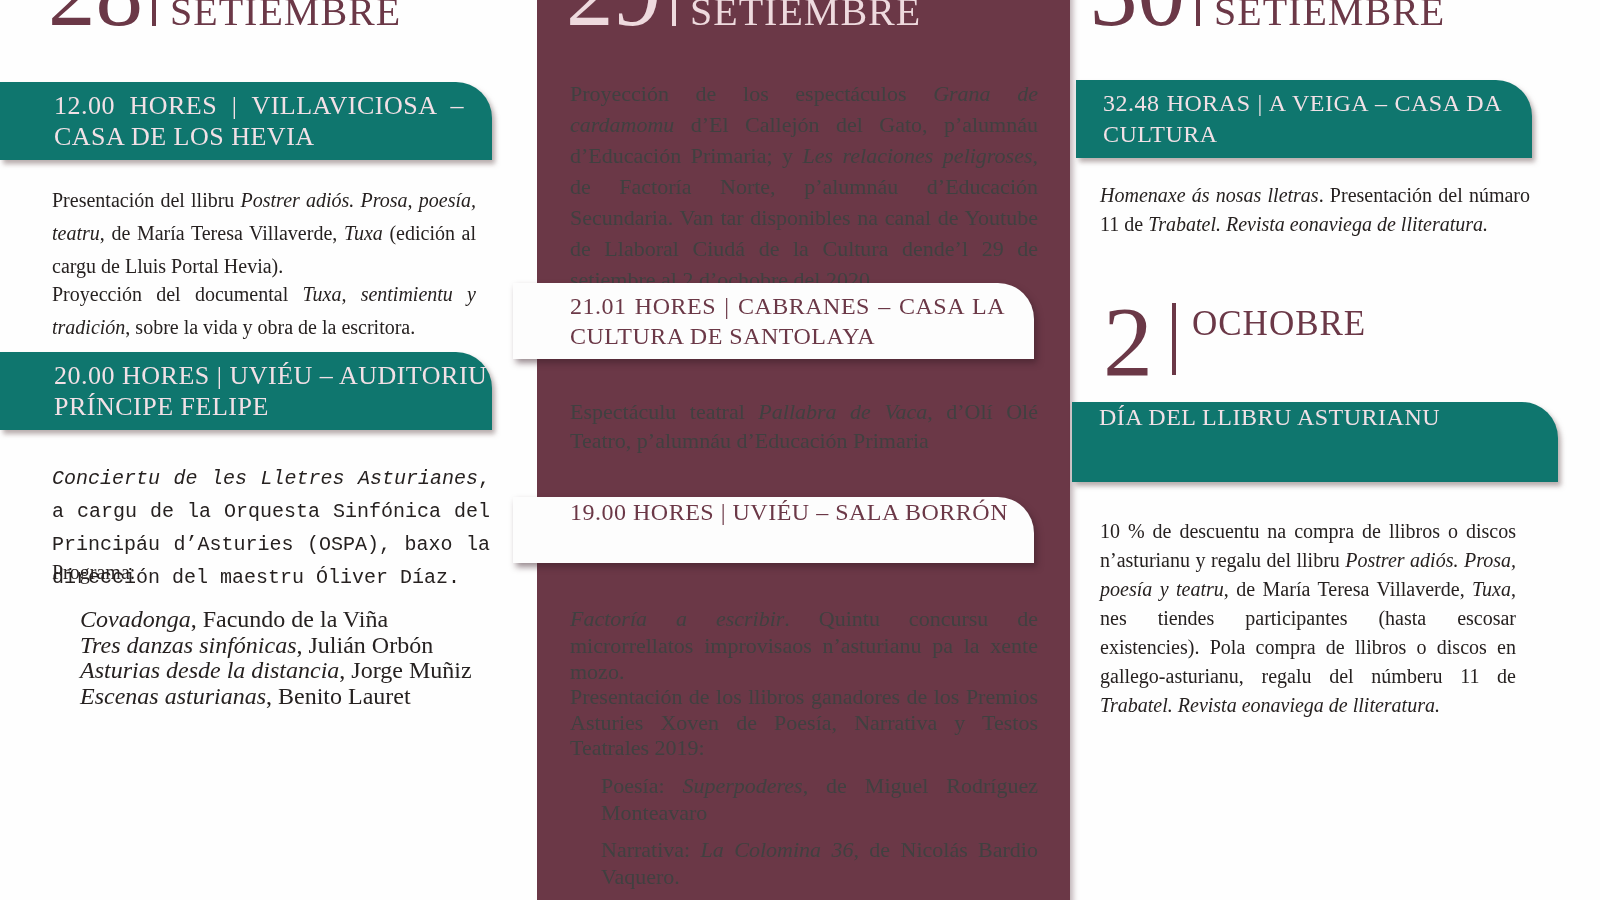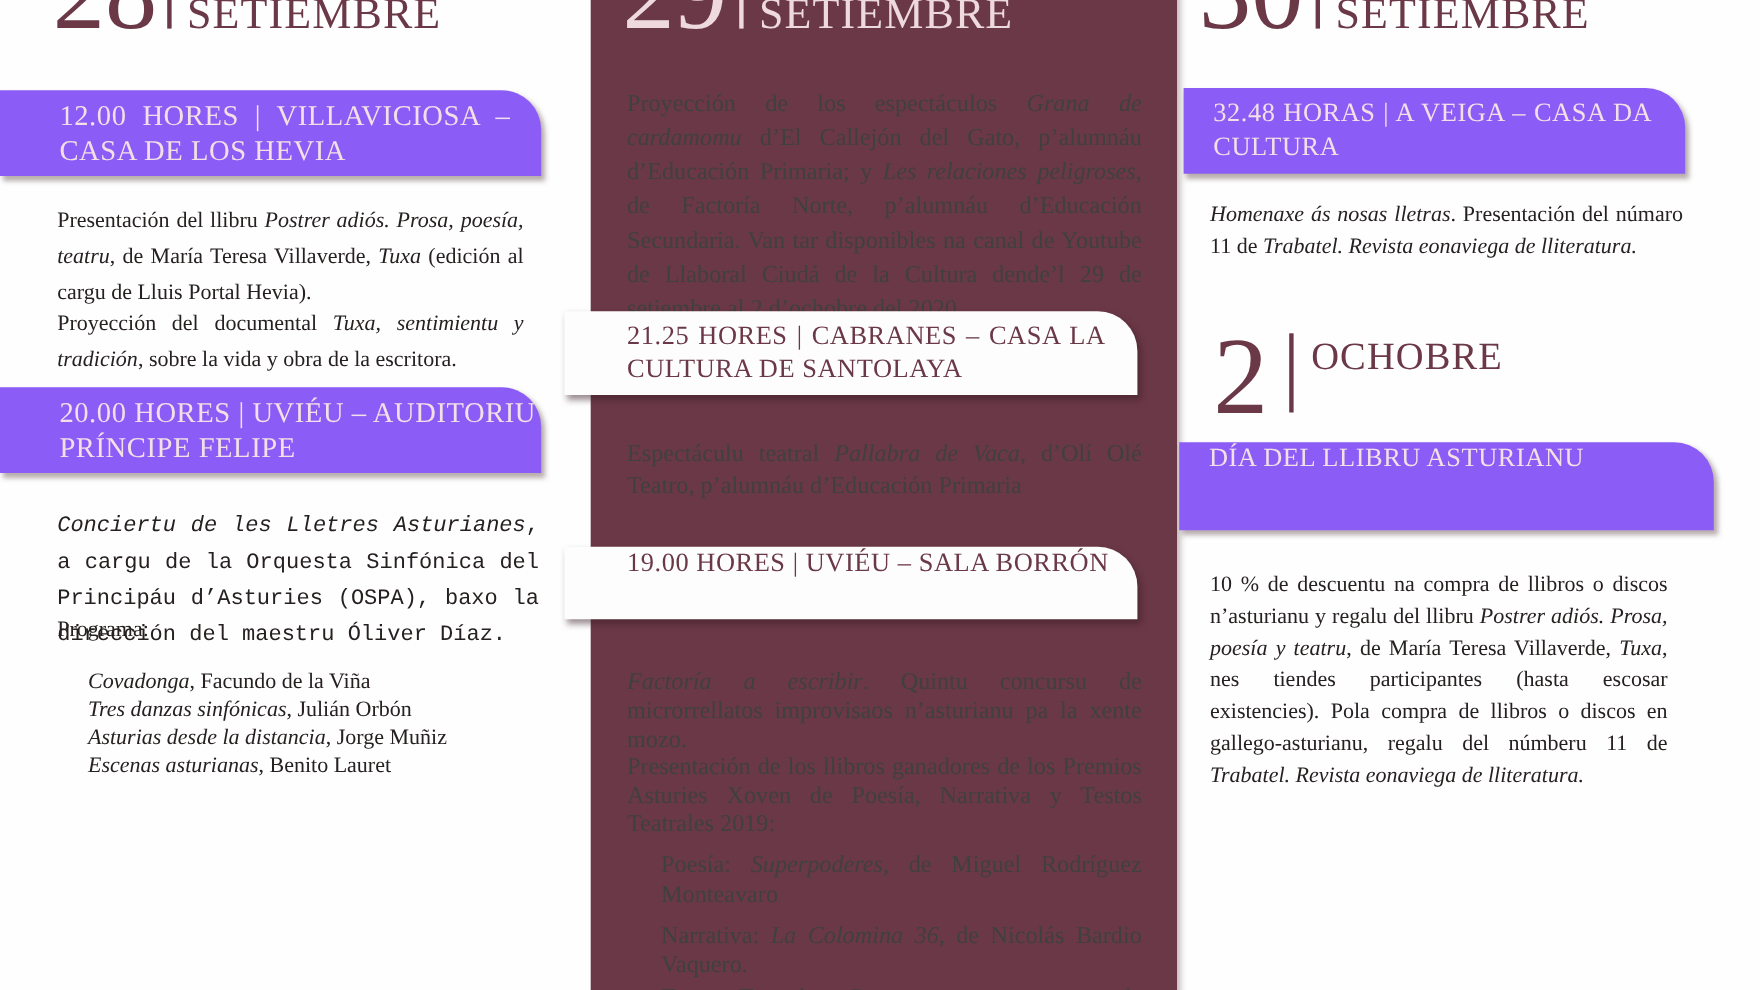--- a/index.html
+++ b/index.html
@@ -11,21 +11,21 @@
   
   .dnum{font-size:95px;line-height:1;color:#6b3847;}
   .dnum.big2{font-size:100px;}
   .dmonth{font-size:40px;line-height:40px;letter-spacing:1px;color:#6b3847;}
   .dbar{width:4px;background:#6b3847;}
   .pink .dnum,.pink .dmonth{color:#eedade;}
   .pink .dbar{background:#eedade;}
   .dstack{font-size:35px;line-height:38px;letter-spacing:1px;color:#6b3847;}
   
   .banner{
-    background:#8b5cf6;color:#f2e0e6;border-radius:0 36px 0 0;
+    background:#0f766e;color:#f2e0e6;border-radius:0 36px 0 0;
     box-shadow:3px 4px 5px rgba(125,105,105,.55);
     letter-spacing:.5px;
   }
   .banner .bl{white-space:nowrap;}
   .banner.lft{font-size:26px;line-height:31px;padding:8px 28px 8px 54px;width:410px;}
   .banner.rgt{font-size:24px;line-height:31px;padding:8px 30px 8px 27px;width:399px;}
   .banner.white{
     background:#fdfdfd;color:#6b3847;font-size:24px;line-height:30px;
     padding:8px 29px 8px 57px;width:435px;
     box-shadow:3px 4px 6px rgba(55,28,38,.5);
@@ -70,39 +70,39 @@
 
     <div class="abs banner lft" style="left:0;top:352px;">
       <div class="bl">20.00 HORES | UVIÉU – AUDITORIU</div>
       <div class="bl">PRÍNCIPE FELIPE</div>
     </div>
 
     <div class="abs para pL" style="left:52px;top:462px;width:438px;font-family:Liberation Mono, monospace;"><i>Conciertu de les Lletres Asturianes</i><span>, a cargu de la Orquesta Sinfónica del Principáu d’Asturies (OSPA), baxo la dirección del maestru Óliver Díaz.</span></div>
 
     <div class="abs pL plain" style="left:52px;top:556px;">Programa:</div>
 
-    <div class="abs" style="left:80px;top:607px;width:400px;font-size:20px;line-height:25.5px;">
+    <div class="abs" style="left:80px;top:607px;width:400px;font-size:24px;line-height:25.5px;">
       <div><i>Covadonga</i><span>, Facundo de la Viña</span></div>
       <div><i>Tres danzas sinfónicas</i><span>, Julián Orbón</span></div>
       <div><i>Asturias desde la distancia</i><span>, Jorge Muñiz</span></div>
       <div><i>Escenas asturianas</i><span>, Benito Lauret</span></div>
     </div>
   </div>
 
   <div>
     <div class="pink">
       <span class="abs dnum" style="left:566px;top:-54px;color:#eedade;">29</span>
       <span class="abs dbar" style="left:672px;top:-26px;height:52px;background:#eedade;"></span>
       <span class="abs dmonth" style="left:690px;top:-8px;color:#eedade;">SETIEMBRE</span>
     </div>
 
     <div class="abs para pM" style="left:570px;top:78px;width:468px;line-height:31px;"><span>Proyección de los espectáculos </span><i>Grana de cardamomu</i><span> d’El Callejón del Gato, p’alumnáu d’Educación Primaria; y </span><i>Les relaciones peligroses</i><span>, de Factoría Norte, p’alumnáu d’Educación Secundaria. Van tar disponibles na canal de Youtube de Llaboral Ciudá de la Cultura dende’l 29 de setiembre al 2 d’ochobre del 2020.</span></div>
 
     <div class="abs banner white" style="left:513px;top:283px;">
-      <div class="bl jl">21.25 HORES | CABRANES – CASA LA</div>
+      <div class="bl jl">21.01 HORES | CABRANES – CASA LA</div>
       <div class="bl">CULTURA DE SANTOLAYA</div>
     </div>
 
     <div class="abs para pM" style="left:570px;top:397px;width:468px;line-height:29px;"><span>Espectáculu teatral </span><i>Pallabra de Vaca</i><span>, d’Olí Olé Teatro, p’alumnáu d’Educación Primaria</span></div>
 
     <div class="abs banner white oneline" style="left:513px;top:497px;height:66px;">
       <div class="bl">19.00 HORES | UVIÉU – SALA BORRÓN</div>
     </div>
 
     <div class="abs para pM" style="left:570px;top:606px;width:468px;line-height:26.5px;"><i>Factoría a escribir</i><span>. Quintu concursu de microrrellatos improvisaos n’asturianu pa la xente mozo.</span></div>

